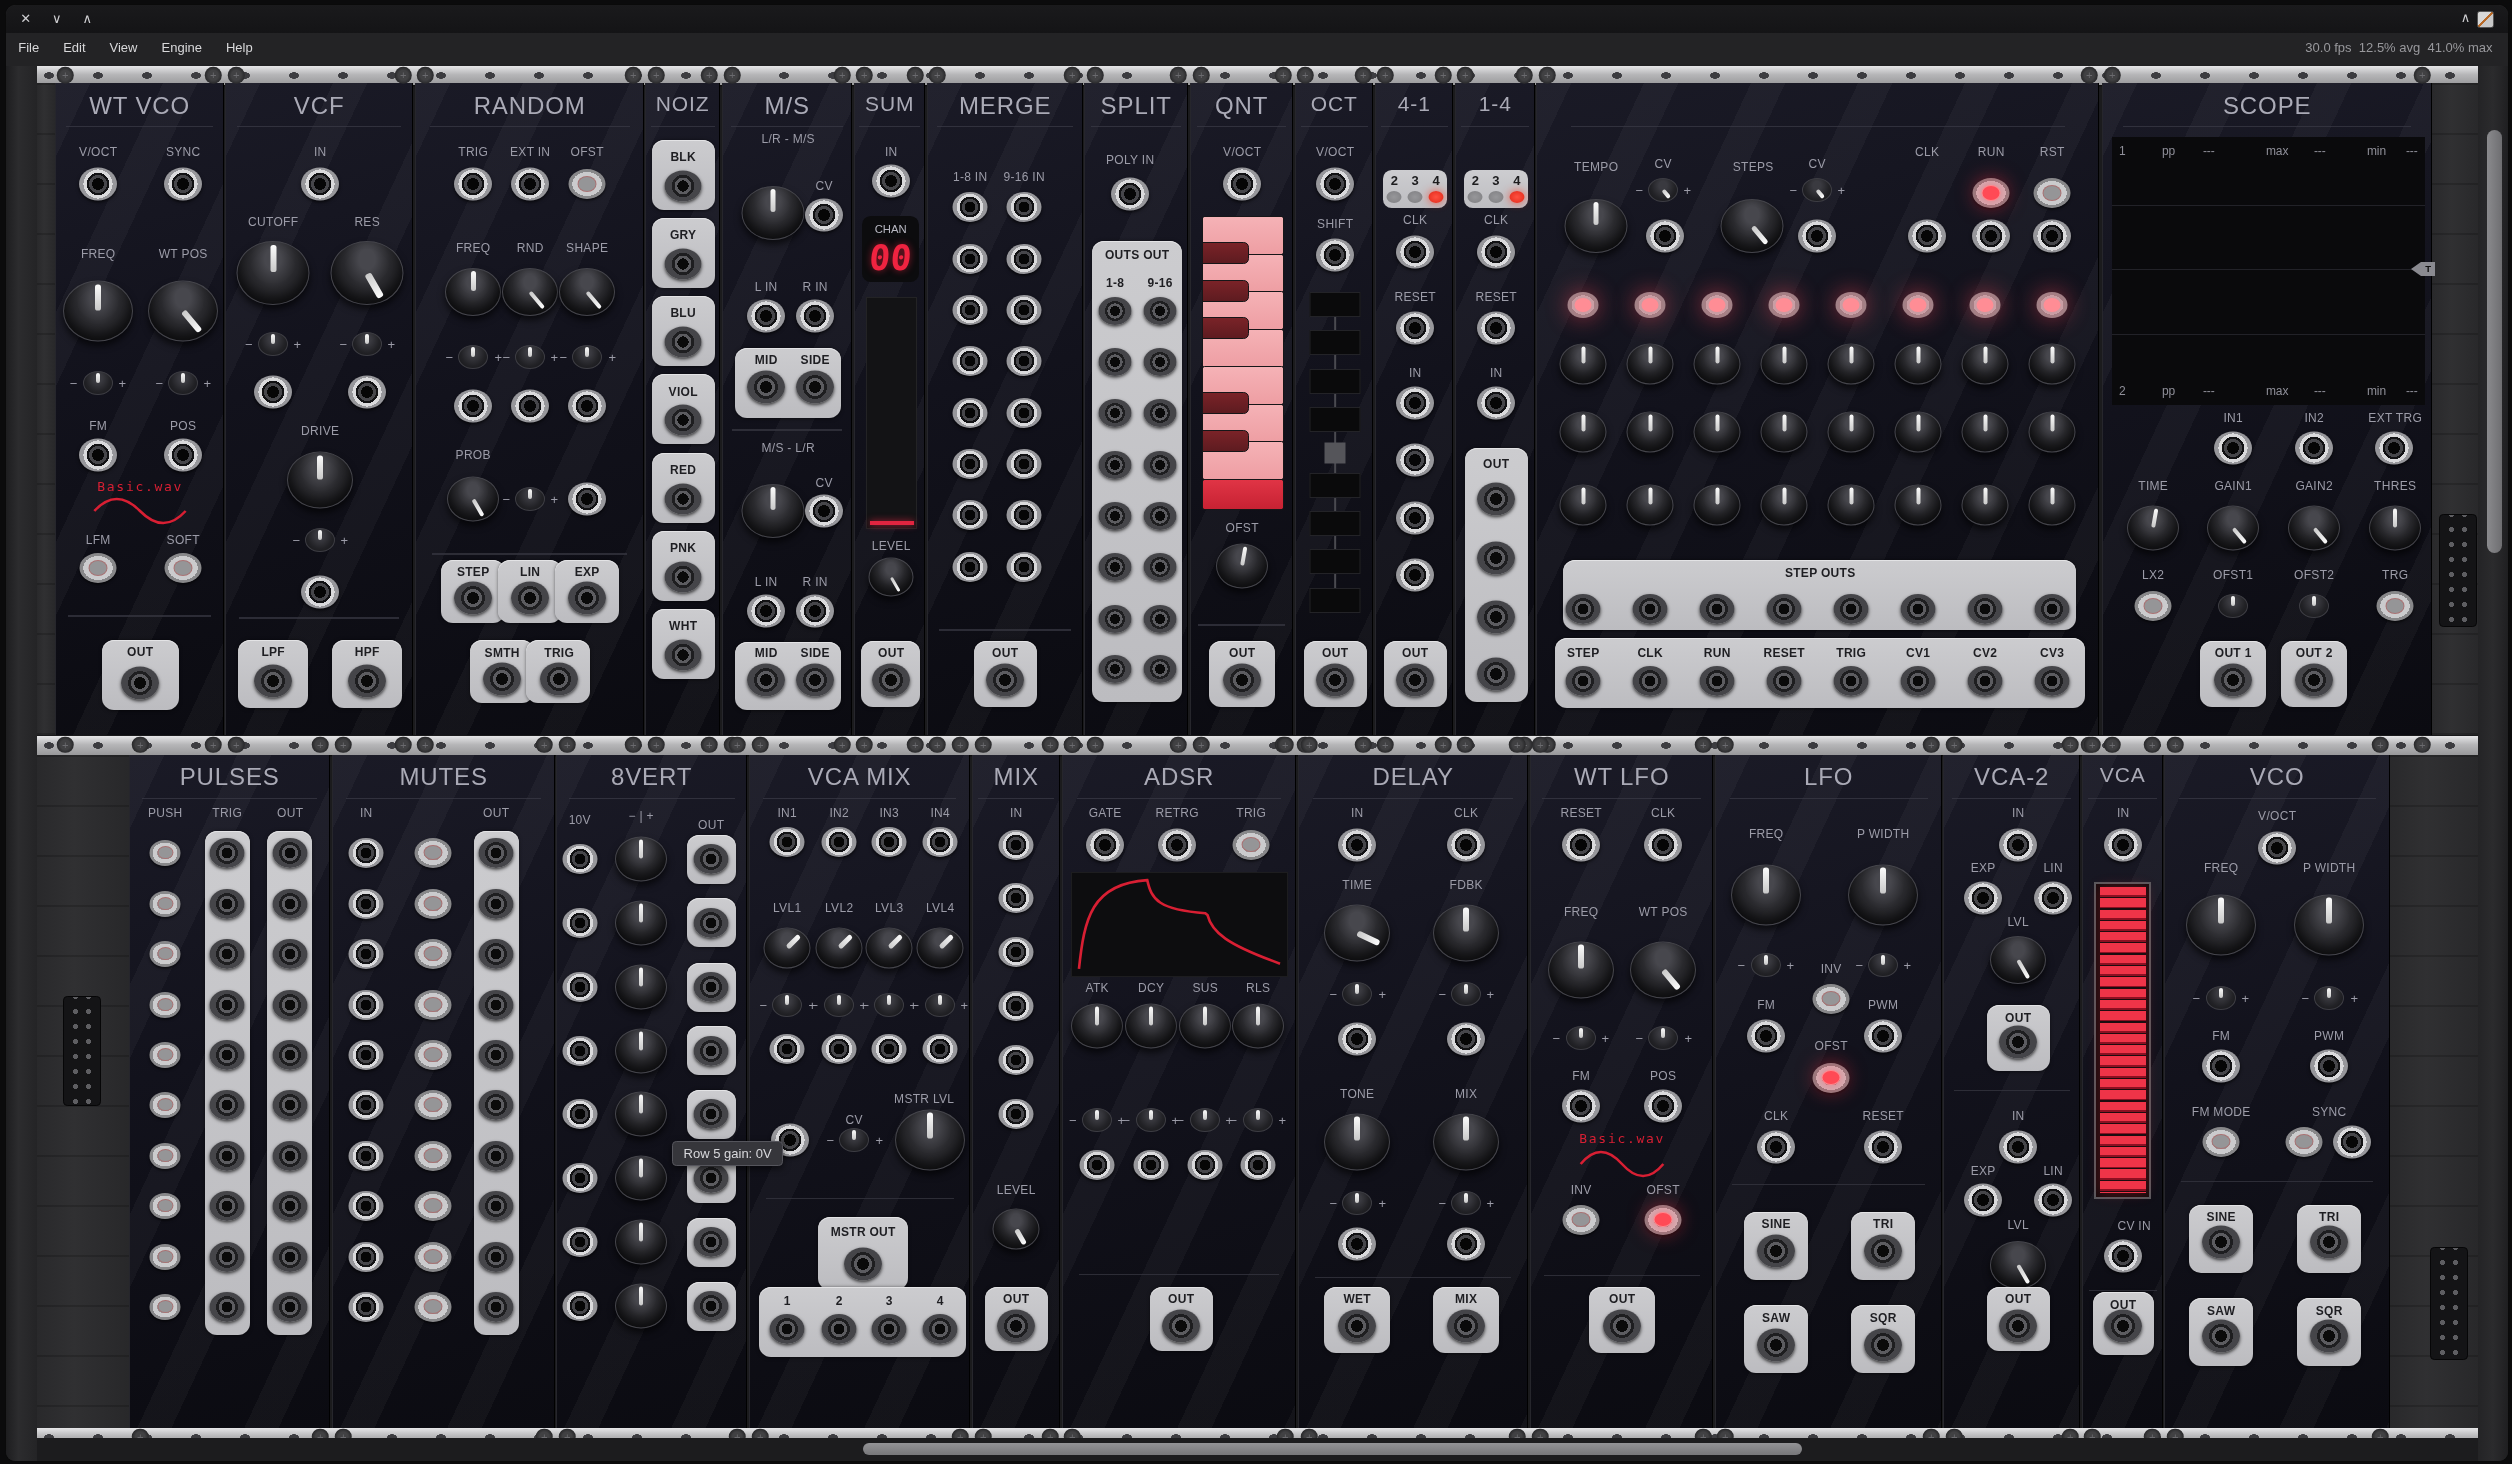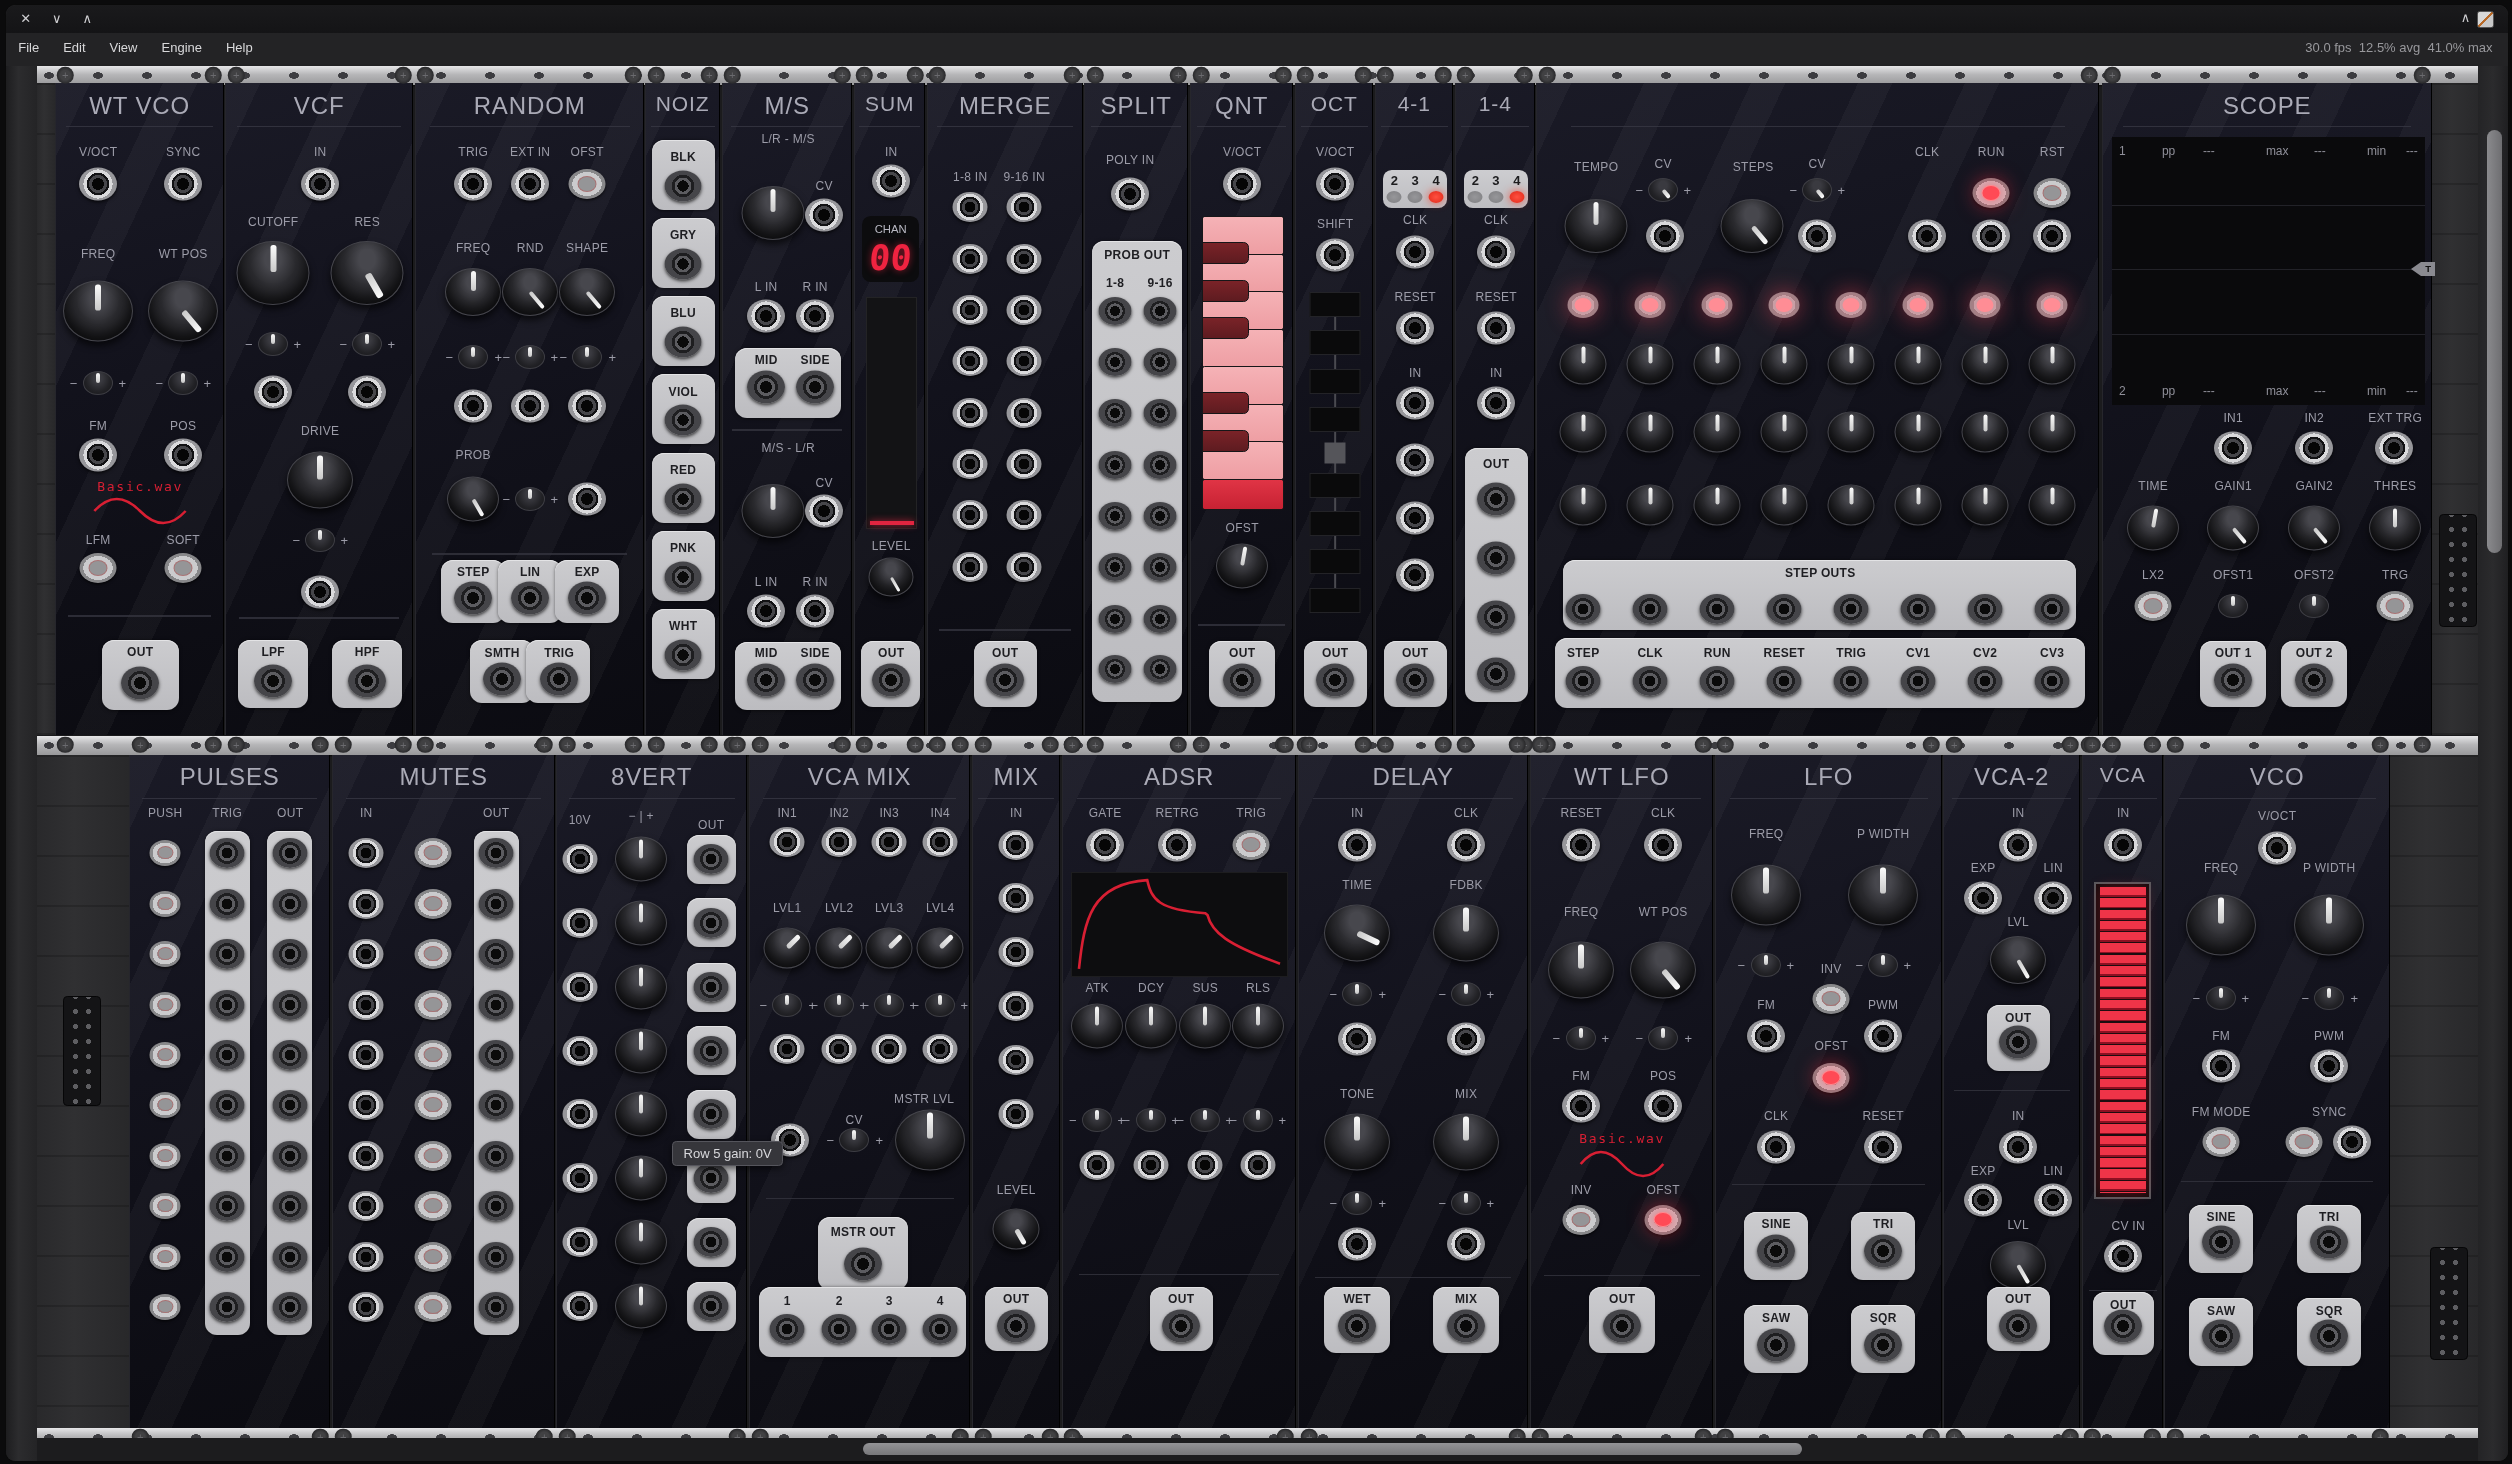--- a/index.html
+++ b/index.html
@@ -454,21 +454,21 @@
       <div class="screw" style="left: 931px; top: 9.6px; width: 16.5px; height: 16.5px; position: absolute;">+</div>
       <div class="screw" style="left: 1066px; top: 9.6px; width: 16.5px; height: 16.5px; position: absolute;">+</div>
       <div class="screw" style="left: 931px; top: 679px; width: 16.5px; height: 16.5px; position: absolute;">+</div>
       <div class="screw" style="left: 1066px; top: 679px; width: 16.5px; height: 16.5px; position: absolute;">+</div>
       <div class="module" style="left: 1078px; top: 17.4px; width: 104px; height: 652px; position: absolute;">
         <div class="mtitle">SPLIT</div>
         <div class="tline"></div>
         <div class="lb" style="left: 45px; top: 77px; position: absolute;">POLY IN</div>
         <div class="pt" style="left: 45px; top: 111px; width: 38px; height: 33px; position: absolute;"></div>
         <div class="grp" style="left: 7px; top: 158px; width: 90px; height: 461px; position: absolute;"></div>
-        <div class="lb dk" style="left: 52px; top: 172px; position: absolute;">PROB OUT</div>
+        <div class="lb dk" style="left: 52px; top: 172px; position: absolute;">OUTS OUT</div>
         <div class="lb dk" style="left: 30px; top: 200px; position: absolute;">1-8</div>
         <div class="lb dk" style="left: 75px; top: 200px; position: absolute;">9-16</div>
         <div class="pt onlight" style="left: 30px; top: 228px; width: 33px; height: 28px; position: absolute;"></div>
         <div class="pt onlight" style="left: 30px; top: 279px; width: 33px; height: 28px; position: absolute;"></div>
         <div class="pt onlight" style="left: 30px; top: 330px; width: 33px; height: 28px; position: absolute;"></div>
         <div class="pt onlight" style="left: 30px; top: 382px; width: 33px; height: 28px; position: absolute;"></div>
         <div class="pt onlight" style="left: 30px; top: 433px; width: 33px; height: 28px; position: absolute;"></div>
         <div class="pt onlight" style="left: 30px; top: 484px; width: 33px; height: 28px; position: absolute;"></div>
         <div class="pt onlight" style="left: 30px; top: 536px; width: 33px; height: 28px; position: absolute;"></div>
         <div class="pt onlight" style="left: 30px; top: 586px; width: 33px; height: 28px; position: absolute;"></div>
@@ -1551,21 +1551,21 @@
       <div class="screw" style="left: 1948px; top: 1371px; width: 16.5px; height: 16.5px; position: absolute;">+</div>
       <div class="screw" style="left: 2064px; top: 1371px; width: 16.5px; height: 16.5px; position: absolute;">+</div>
       <div class="module" style="left: 2076px; top: 689px; width: 81px; height: 673px; position: absolute;">
         <div class="mtitle" style="font-size: 21px;">VCA</div>
         <div class="tline"></div>
         <div class="lb" style="left: 40px; top: 58px; position: absolute;">IN</div>
         <div class="pt" style="left: 40px; top: 90px; width: 38px; height: 33px; position: absolute;"></div>
         <div class="rmet" style="left: 11.3px; top: 127px; width: 57px; height: 317px; position: absolute;">
           <i></i>
         </div>
-        <div class="lb" style="left: 45px; top: 471px; position: absolute;">CV IN</div>
+        <div class="lb" style="left: 51px; top: 471px; position: absolute;">CV IN</div>
         <div class="pt" style="left: 40px; top: 501px; width: 38px; height: 33px; position: absolute;"></div>
         <div class="sep" style="top: 535px;"></div>
         <div class="grp" style="left: 9.6px; top: 537px; width: 61px; height: 63px; position: absolute;"></div>
         <div class="lb dk" style="left: 40px; top: 550px; position: absolute;">OUT</div>
         <div class="pt onlight" style="left: 40px; top: 571px; width: 38px; height: 33px; position: absolute;"></div>
       </div>
       <div class="screw" style="left: 2086px; top: 679px; width: 16.5px; height: 16.5px; position: absolute;">+</div>
       <div class="screw" style="left: 2146px; top: 679px; width: 16.5px; height: 16.5px; position: absolute;">+</div>
       <div class="screw" style="left: 2086px; top: 1371px; width: 16.5px; height: 16.5px; position: absolute;">+</div>
       <div class="screw" style="left: 2146px; top: 1371px; width: 16.5px; height: 16.5px; position: absolute;">+</div>

